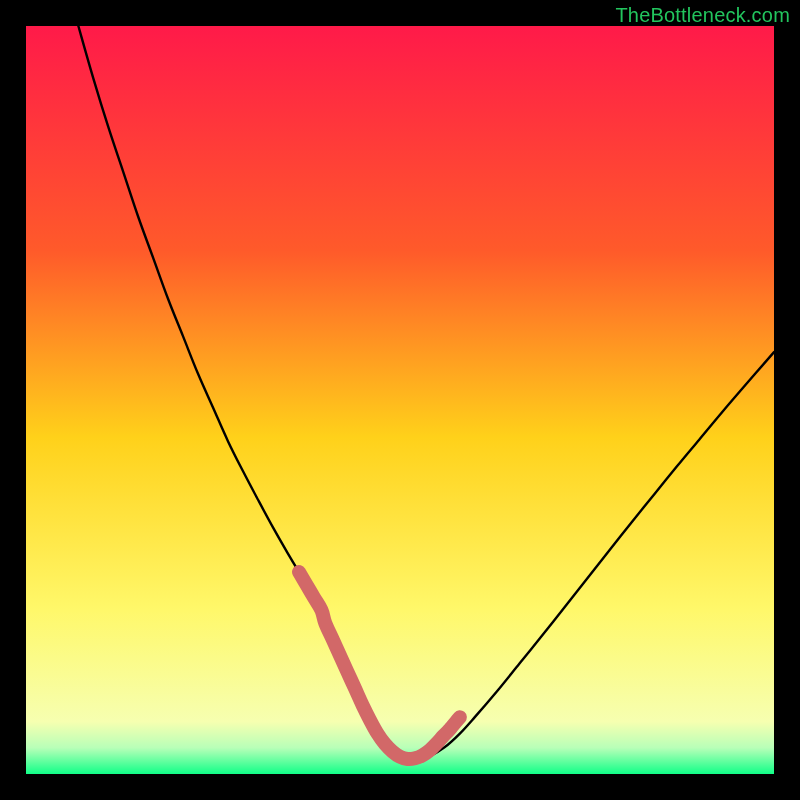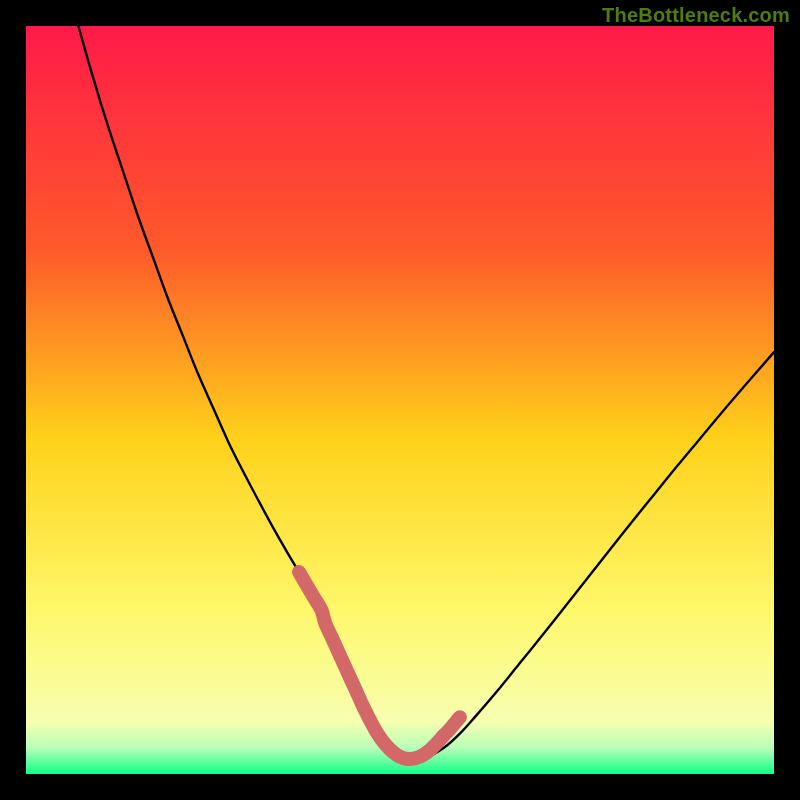--- a/index.html
+++ b/index.html
@@ -14,23 +14,23 @@
   .stage {
     position: relative;
     width: 800px;
     height: 800px;
     background: #000;
   }
   .watermark {
     position: absolute;
     top: 4px;
     right: 10px;
-    color: #4d7c0f;
+    color: #22c55e;
     font-size: 20px;
-    font-weight: 700;
+    font-weight: 400;
     letter-spacing: 0.2px;
     z-index: 5;
   }
   .plot {
     position: absolute;
     left: 26px;
     top: 26px;
     width: 748px;
     height: 748px;
   }

